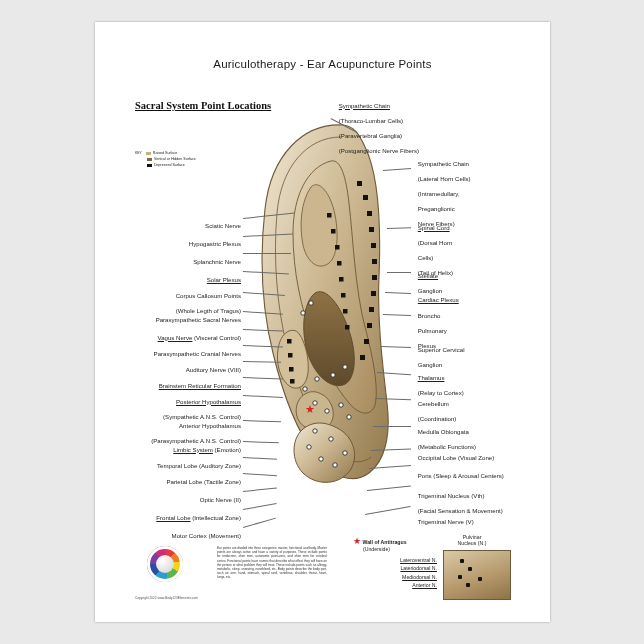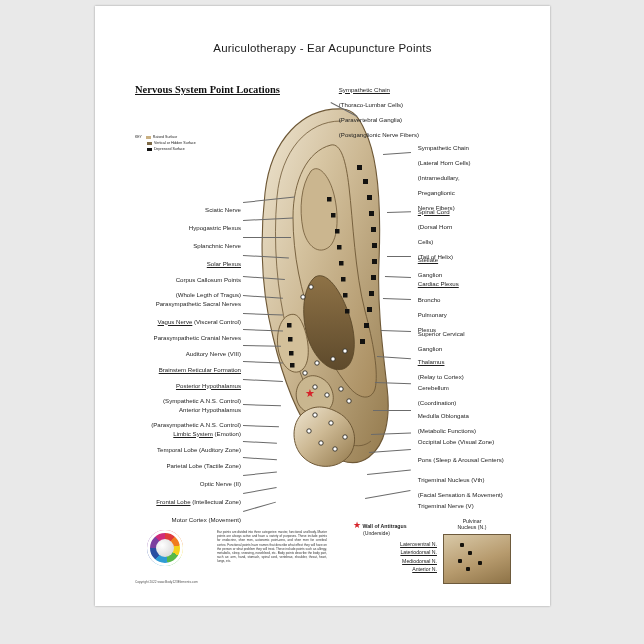--- a/index.html
+++ b/index.html
@@ -4,21 +4,21 @@
 <style>
   html,body{margin:0;padding:0;}
   body{
     width:644px;height:644px;
     background:#e9e9e9;
     font-family:"Liberation Sans", sans-serif;
     overflow:hidden;
   }
   #poster{
     position:absolute;
-    left:95px;top:6px;
+    left:95px;top:22px;
     width:455px;height:600px;
     background:#ffffff;
     box-shadow:0 0 2px rgba(0,0,0,.35);
     text-decoration:underline;
   }
   #title{
     position:absolute;left:0;top:36px;width:100%;
     text-align:center;
     font-size:11.5px;color:#1b1b1b;letter-spacing:.2px;
   }
@@ -64,21 +64,21 @@
   #inset{position:absolute;left:348px;top:528px;width:66px;height:48px;
      background:linear-gradient(160deg,#d9c9a8,#b79b6e 55%,#8e7347);border:1px solid #6d5a3c;}
   .ipt{position:absolute;width:4px;height:4px;background:#15120c;border-radius:1px;}
 </style>
 </head>
 <body>
 
 <div id="poster">
 
   <div id="title">Auriculotherapy - Ear Acupuncture Points</div>
-  <div id="subtitle">Nervous System Point Locations</div>
+  <div id="subtitle">Sacral System Point Locations</div>
 
   <div id="keybox">
     <div class="row">
         <span style="font-size:3.4px;margin-right:2px;">KEY</span>
         <span class="sw" style="background:#c9b083;"></span>
         <span>Raised Surface</span>
       </div>
     <div class="row">
         <span class="sw" style="background:#7e6a46;margin-left:12px;"></span>
         <span>Vertical or Hidden Surface</span>

